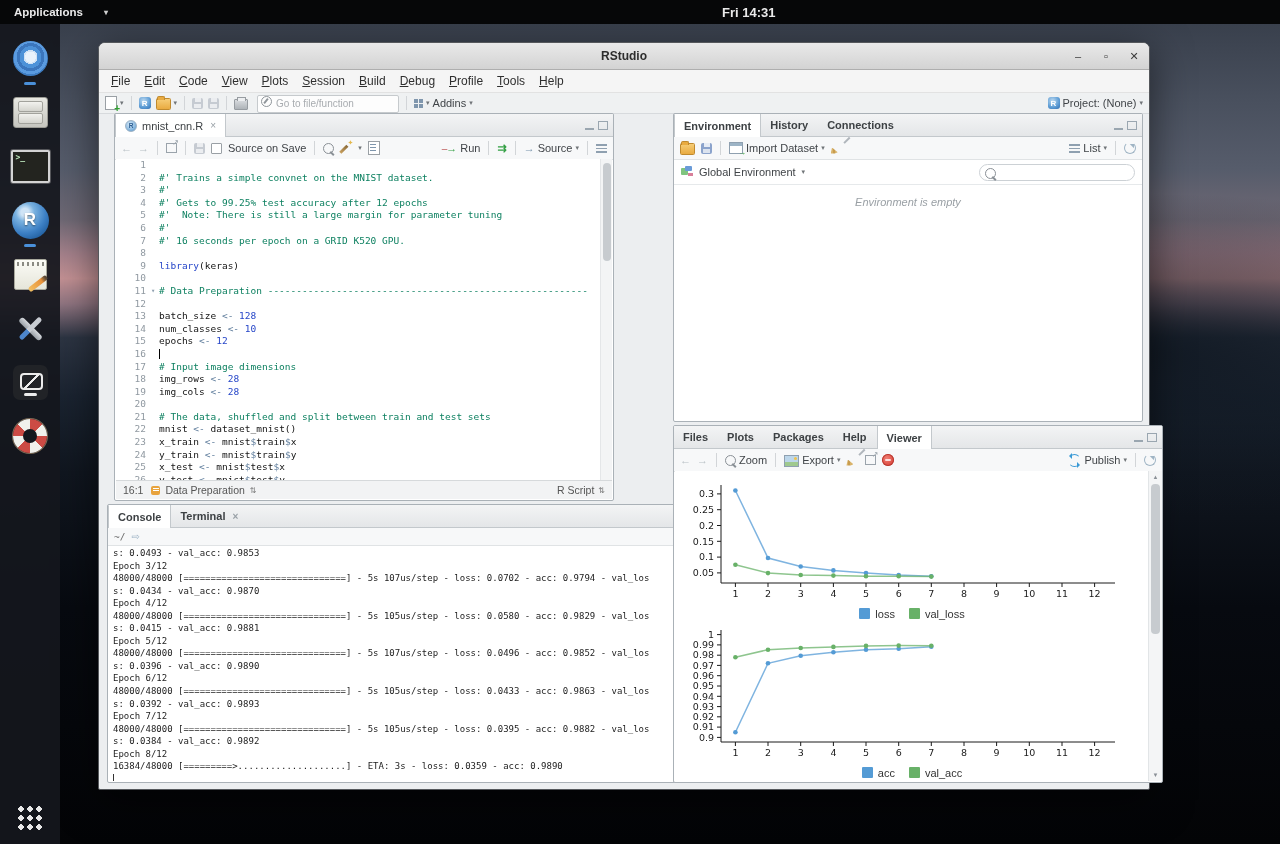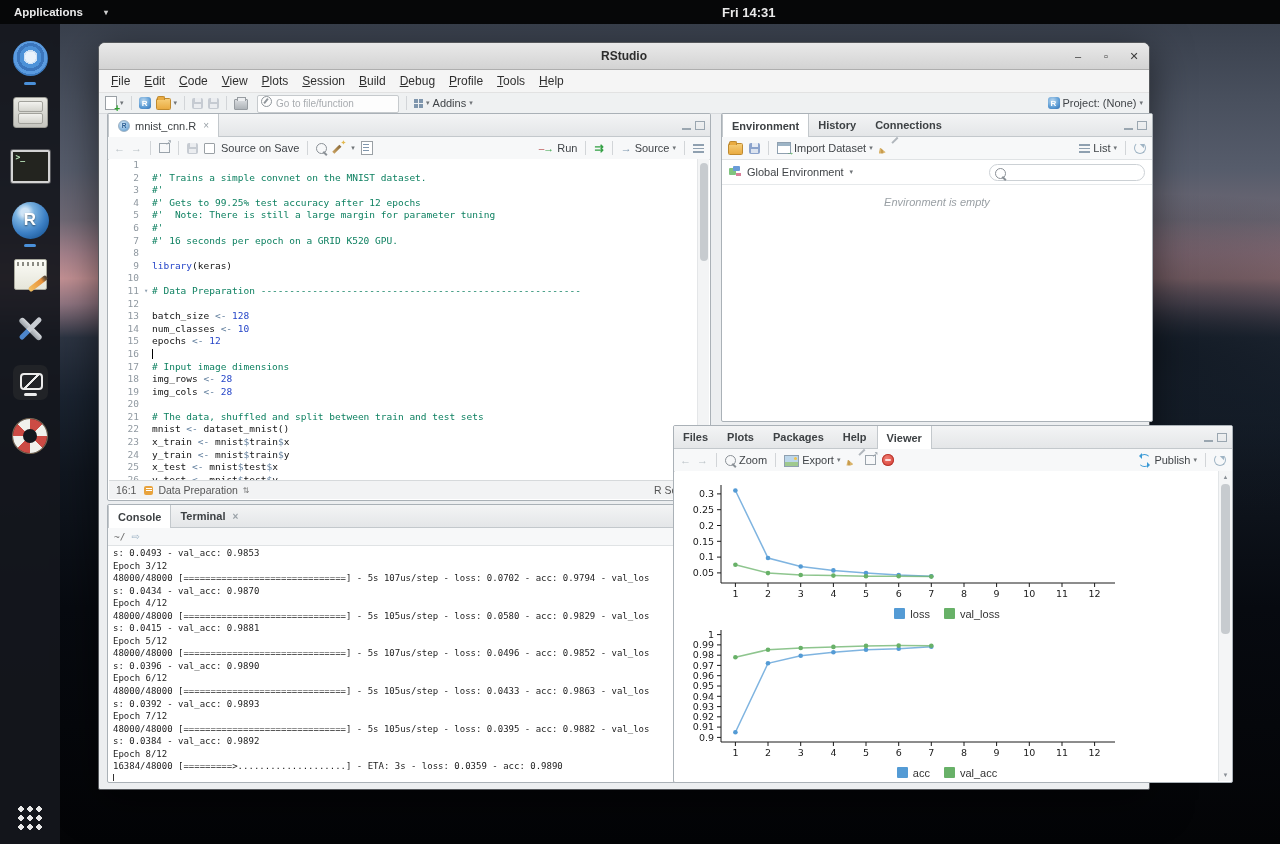--- a/index.html
+++ b/index.html
@@ -101,24 +101,24 @@
   .icon-publish::after{content:"";position:absolute;right:-3px;bottom:-2px;border:3px solid transparent;border-left-color:#3a9ad6;}
   .icon-envcube{width:12px;height:12px;position:relative;}
   .icon-envcube::before{content:"";position:absolute;left:0;top:2px;width:7px;height:7px;background:#7fc47f;border-radius:1px;}
   .icon-envcube::after{content:"";position:absolute;left:4px;top:0;width:7px;height:5px;background:#6a9bd8;border-radius:1px;box-shadow:2px 6px 0 -1px #d87f9a;}
   .icon-rfile{width:10px;height:10px;border-radius:50%;background:radial-gradient(circle at 40% 35%,#dcecf8,#7fb2dd 65%,#4a86bc);border:1px solid #9db2c4;display:flex;align-items:center;justify-content:center;font-size:6.5px;color:#2a5d92;font-weight:bold;}
   .pane-ctl{display:flex;gap:4px;align-items:center;margin-left:auto;padding-right:5px;}
   .pc-min{width:9px;height:7px;border-bottom:2px solid #9aa6b0;}
   .pc-max{width:8px;height:7px;border:1.3px solid #9aa6b0;}
   
   .pane{position:absolute;background:#fff;border:1px solid #aab1b7;border-radius:2px;box-sizing:border-box;overflow:hidden;}
-  .pane-source{left:8px;top:70px;width:604px;height:388px;}
+  .pane-source{left:15px;top:70px;width:500px;height:388px;}
   .pane-console{left:8px;top:461px;width:606px;height:279px;}
-  .pane-env{left:574px;top:70px;width:432px;height:309px;margin-left:48px;}
-  .pane-viewer{left:574px;top:382px;width:560px;height:358px;}
+  .pane-env{left:574px;top:70px;width:470px;height:309px;}
+  .pane-viewer{left:574px;top:382px;width:490px;height:358px;}
   .tabbar{position:relative;height:22px;background:linear-gradient(#f3f4f5,#e4e6e8);border-bottom:1px solid #c3c8cc;display:flex;align-items:stretch;}
   .tab{display:flex;align-items:center;gap:5px;padding:0 9px;font-size:11px;color:#3d4144;border-right:1px solid transparent;cursor:default;}
   .tab.bold{font-weight:bold;}
   .tab.active{background:#fff;border-left:1px solid #c3c8cc;border-right:1px solid #c3c8cc;margin-bottom:-1px;}
   .tab .close{color:#98a0a6;font-size:10px;margin-left:2px;}
   .ptoolbar{position:relative;height:22px;background:#f7f8f9;border-bottom:1px solid #e0e3e5;display:flex;align-items:center;padding:0 6px;gap:6px;font-size:11px;color:#404448;}
   .chk{width:9px;height:9px;border:1px solid #9aa0a5;background:#fff;border-radius:1px;}
   .run-arrow{color:#36a146;font-weight:bold;font-size:11px;}
   .run-dash{color:#c06060;font-size:10px;margin-right:-4px;}
   .src-arrow{color:#7a94ad;font-weight:bold;font-size:11px;}

